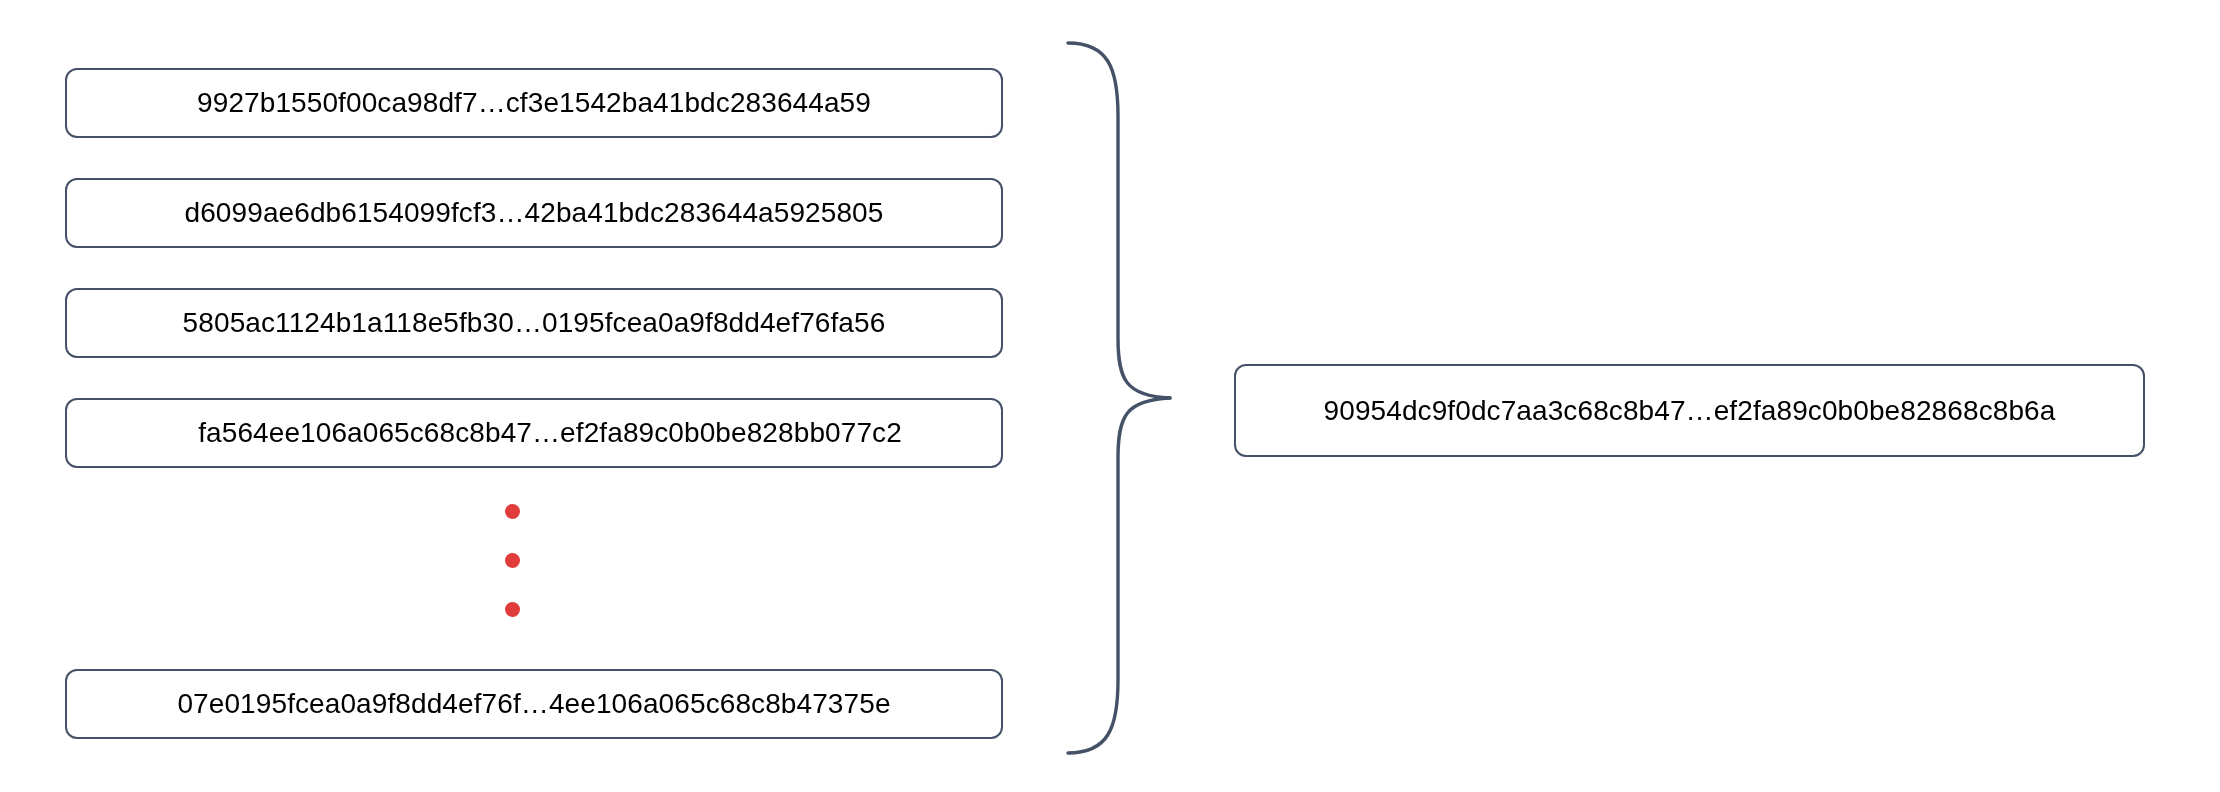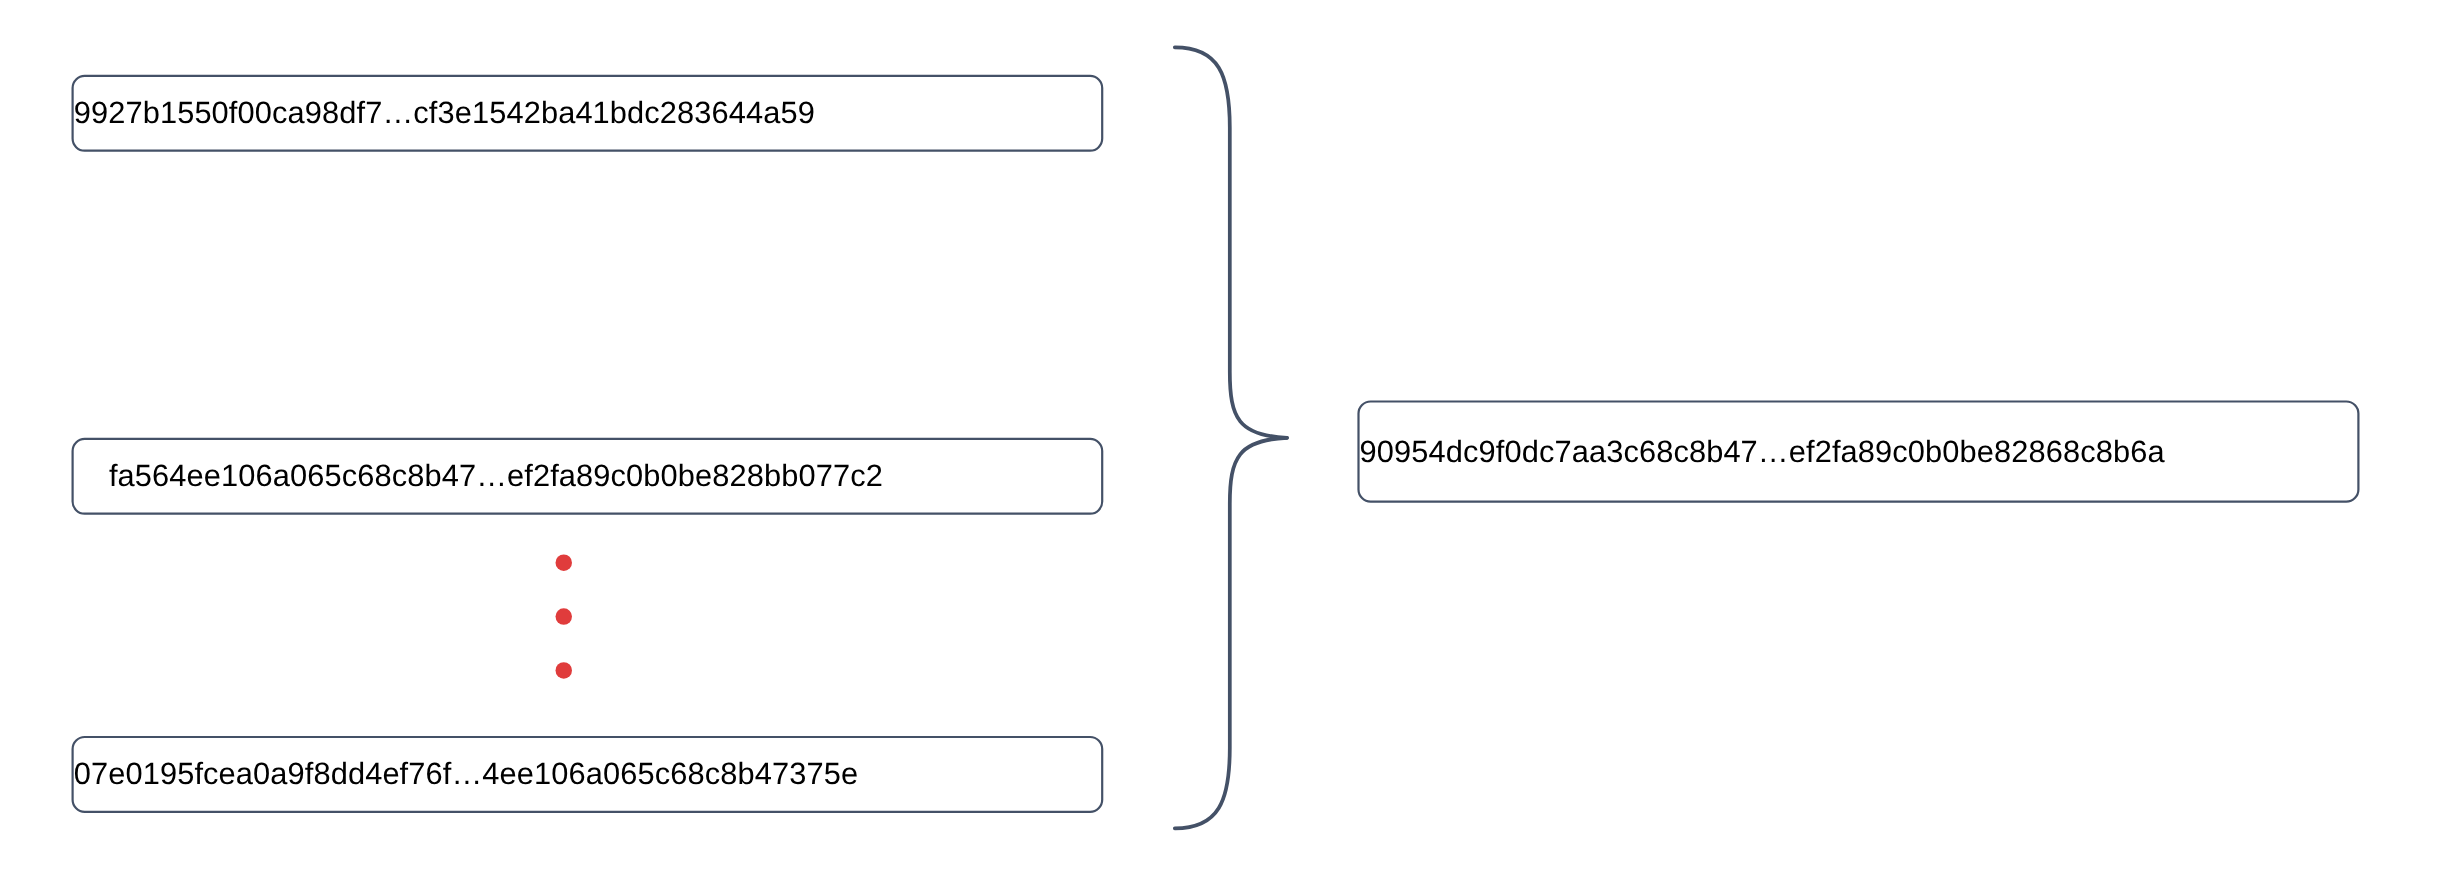--- a/index.html
+++ b/index.html
@@ -21,21 +21,21 @@
 
   
   .hash-box {
     position: absolute;
     box-sizing: border-box;
     border: 2.6px solid #445167;
     border-radius: 12px;
     background: #ffffff;
     display: flex;
     align-items: center;
-    justify-content: flex-start;
+    justify-content: center;
   }
   .hash-box .hash-text {
     font-family: "Liberation Sans", sans-serif;
     font-size: 28px;
     line-height: 1;
     color: #000000;
     letter-spacing: 0.1px;
     white-space: nowrap;
   }
 
@@ -96,21 +96,27 @@
 </style>
 </head>
 <body>
 
 <div id="canvas">
 
   <div class="hash-box input-box b0">
     <span class="hash-text">9927b1550f00ca98df7…cf3e1542ba41bdc283644a59</span>
   </div>
 
+  <div class="hash-box input-box b1">
+    <span class="hash-text">d6099ae6db6154099fcf3…42ba41bdc283644a5925805</span>
+  </div>
 
+  <div class="hash-box input-box b2">
+    <span class="hash-text">5805ac1124b1a118e5fb30…0195fcea0a9f8dd4ef76fa56</span>
+  </div>
 
   <div class="hash-box input-box b3">
     <span class="hash-text">fa564ee106a065c68c8b47…ef2fa89c0b0be828bb077c2</span>
   </div>
 
   <div class="hash-box input-box b4">
     <span class="hash-text">07e0195fcea0a9f8dd4ef76f…4ee106a065c68c8b47375e</span>
   </div>
 
   <div class="ellipsis-group">

